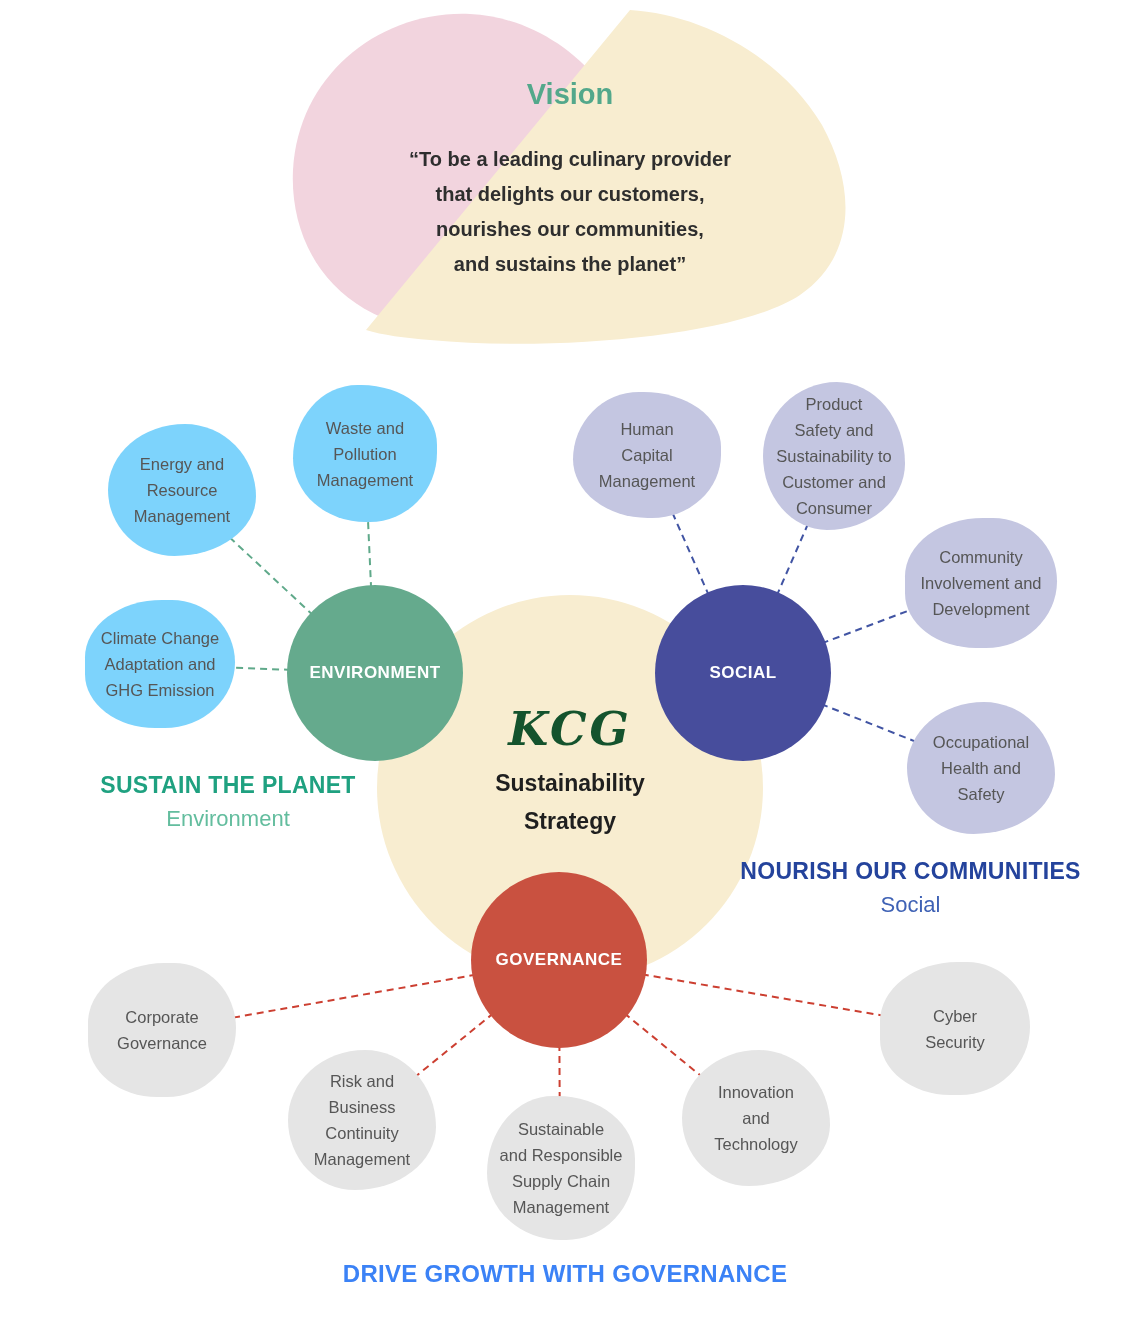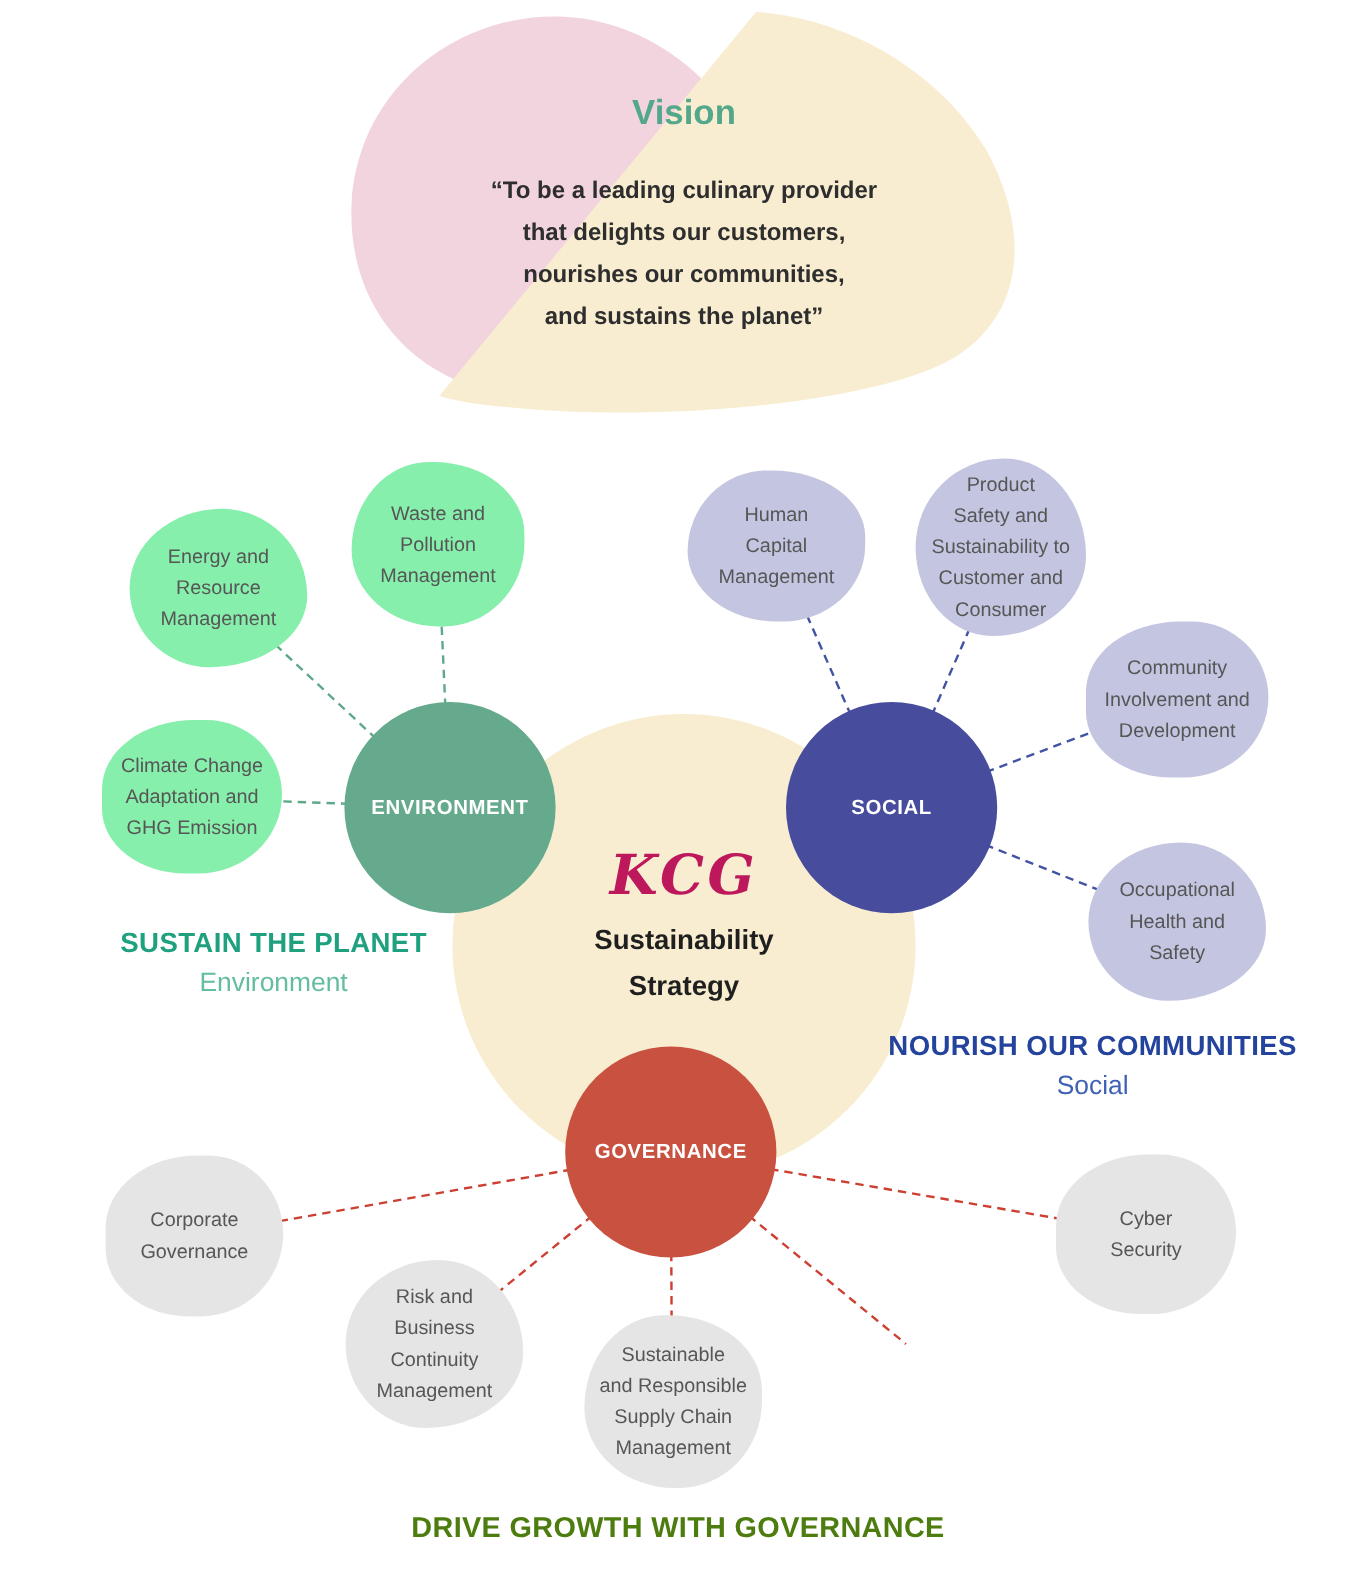--- a/index.html
+++ b/index.html
@@ -50,21 +50,21 @@
     display: flex;
     align-items: center;
     justify-content: center;
   }
   .center-inner { text-align: center; margin-top: -34px; }
   .kcg-logo {
     font-family: "DejaVu Serif", serif;
     font-style: italic;
     font-weight: bold;
     font-size: 46px;
-    color: #be185d;
+    color: #14532d;
     letter-spacing: 3px;
     margin-bottom: 8px;
   }
   .center-line {
     font-size: 23px;
     font-weight: bold;
     color: #1f1f1f;
     line-height: 38px;
   }
   
@@ -89,38 +89,38 @@
     position: absolute;
     display: flex;
     align-items: center;
     justify-content: center;
     text-align: center;
     font-size: 16.5px;
     line-height: 26px;
     color: #565656;
     white-space: pre-line;
   }
-  .env-sat { background: #86efac; }
+  .env-sat { background: #7dd3fc; }
   .soc-sat { background: #c4c6e1; }
   .gov-sat { background: #e5e5e5; }
   .r1 { border-radius: 52% 48% 55% 45% / 50% 55% 45% 50%; }
   .r2 { border-radius: 46% 54% 48% 52% / 55% 45% 52% 48%; }
   .r3 { border-radius: 55% 45% 50% 50% / 48% 52% 55% 45%; }
   
   .caption { position: absolute; text-align: center; }
   .caption-title { font-weight: bold; font-size: 23px; letter-spacing: 0.3px; }
   .caption-sub { font-size: 22px; margin-top: 7px; }
   .env-caption { left: 58px; top: 772px; width: 340px; }
   .env-caption .caption-title { color: #1fa180; }
   .env-caption .caption-sub { color: #63bd9e; }
   .soc-caption { left: 713px; top: 858px; width: 395px; }
   .soc-caption .caption-title { color: #24439c; }
   .soc-caption .caption-sub { color: #3f62b5; }
   .gov-caption { left: 310px; top: 1260px; width: 510px; }
-  .gov-caption .caption-title { font-size: 24px; color: #4d7c0f; }
+  .gov-caption .caption-title { font-size: 24px; color: #3b82f6; }
   .gov-caption .caption-sub { color: #d95a49; }
 </style>
 </head>
 <body>
 
 <div class="canvas">
 
   <svg class="bg-svg" viewBox="0 0 1140 1330">
 
     <path d="M 470 14 C 380 10, 298 75, 293 170 C 289 255, 345 328, 450 332 C 545 335, 628 290, 636 195 C 643 100, 560 18, 470 14 Z" fill="#f2d4de"></path>
@@ -210,20 +210,25 @@
 Business
 Continuity
 Management</span>
   </div>
   <div class="blob gov-sat r2" style="left:487px; top:1096px; width:148px; height:144px;">
     <span>Sustainable
 and Responsible
 Supply Chain
 Management</span>
   </div>
+  <div class="blob gov-sat r1" style="left:682px; top:1050px; width:148px; height:136px;">
+    <span>Innovation
+and
+Technology</span>
+  </div>
   <div class="blob gov-sat r3" style="left:880px; top:962px; width:150px; height:133px;">
     <span>Cyber
 Security</span>
   </div>
 
   <div class="pillar env-pillar">
     <span>ENVIRONMENT</span>
   </div>
   <div class="pillar soc-pillar">
     <span>SOCIAL</span>

